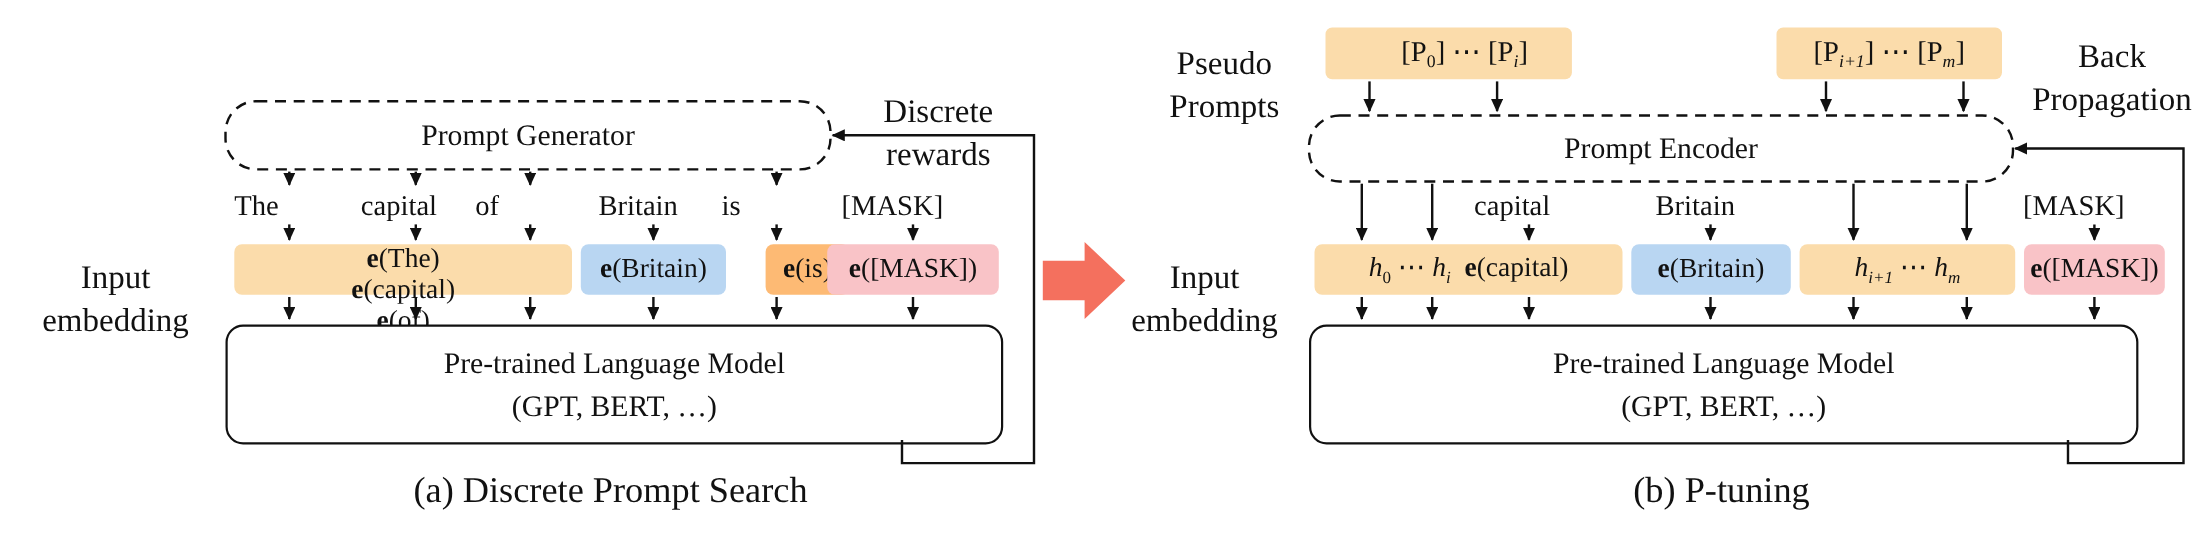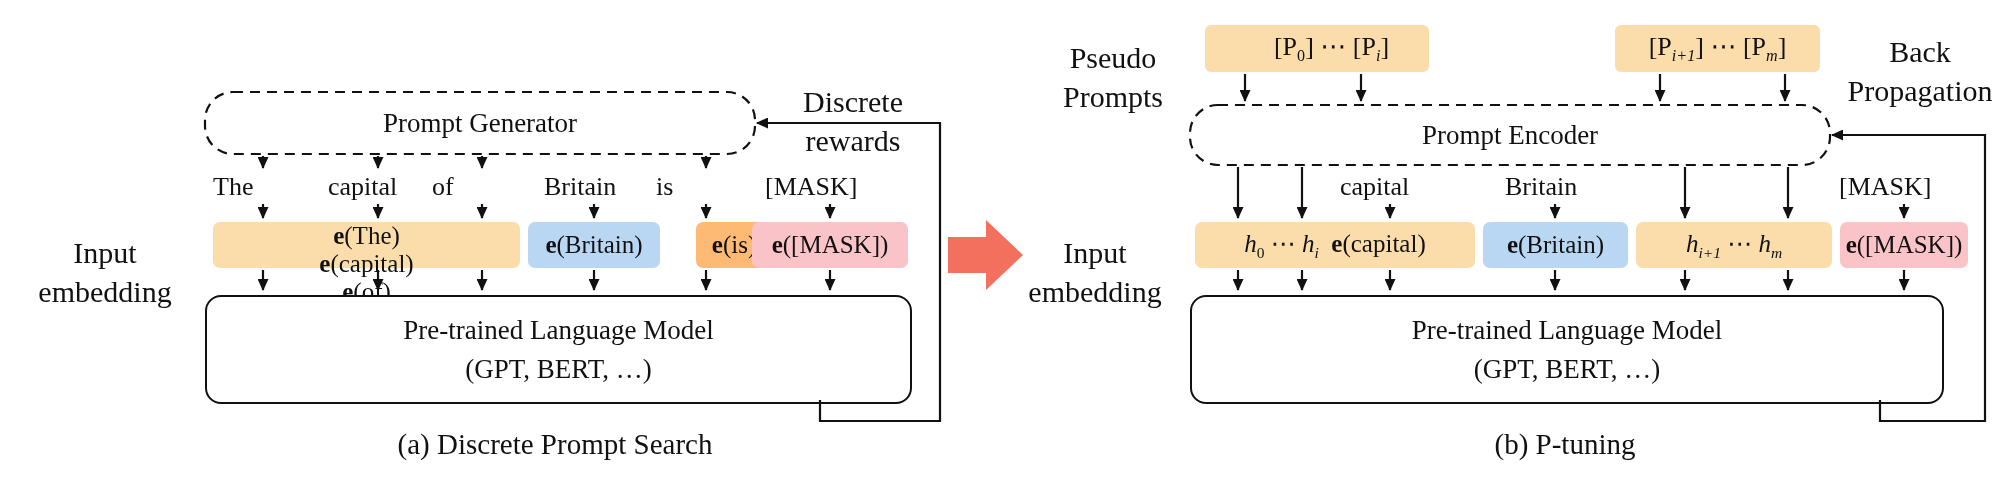--- a/index.html
+++ b/index.html
@@ -28,21 +28,21 @@
     display:flex; align-items:center; justify-content:center;
     font-size:26px; border-radius:6px;
   }
   .lm-box {
     border: 2.5px solid #111;
     border-radius: 16px;
     background: #fff;
     display:flex; flex-direction:column; align-items:center; justify-content:center;
     font-size:27px; line-height:1.42;
   }
-  .cap { font-size:29px; text-align:center; }
+  .cap { font-size:33px; text-align:center; }
   .small-label { font-size:30px; line-height:1.3; text-align:center; }
   sub { font-size: 0.62em; }
   .math { white-space: pre; }
 </style>
 </head>
 <body>
 
 <div class="canvas">
 
   <div class="abs box-label" style="left:205px; top:92px; width:550px; height:62px;">

